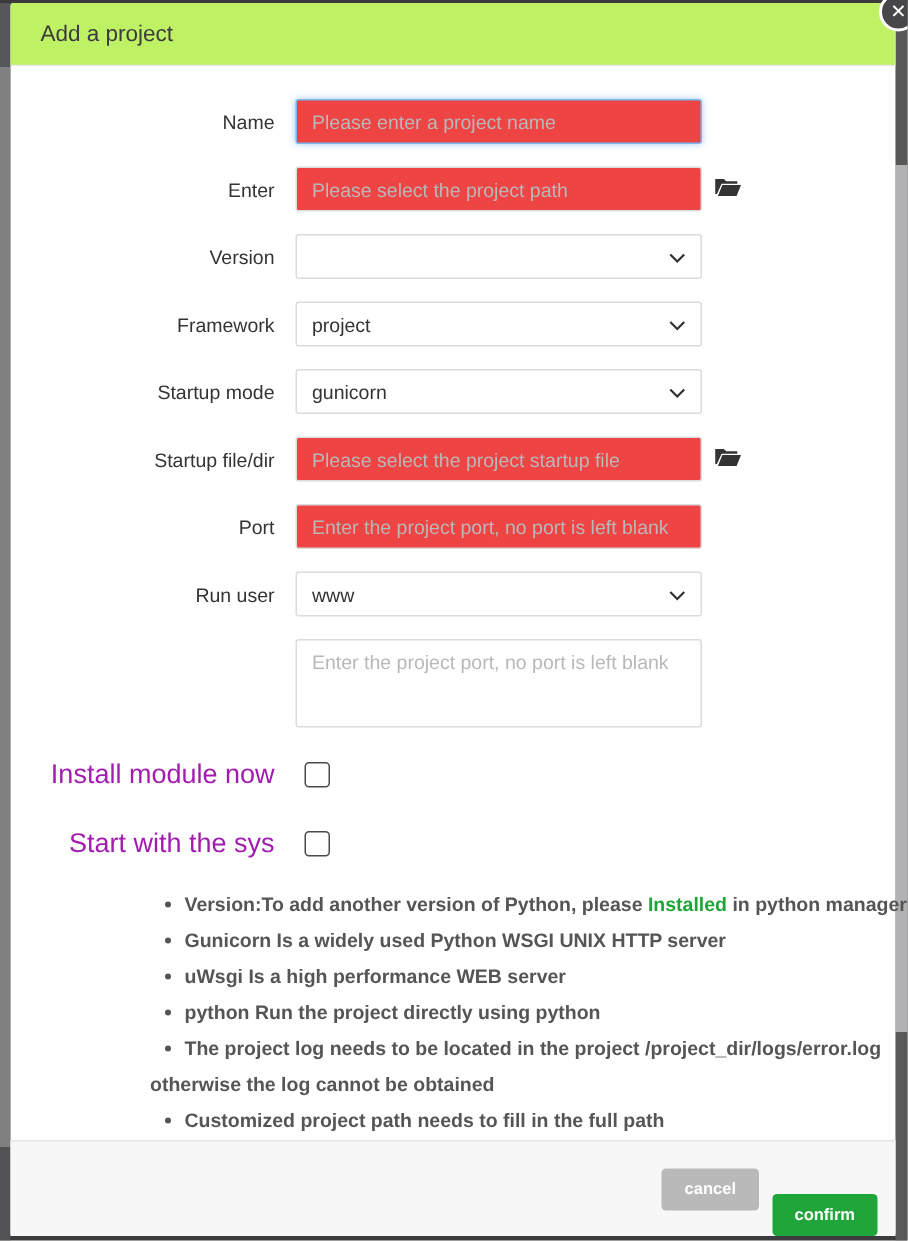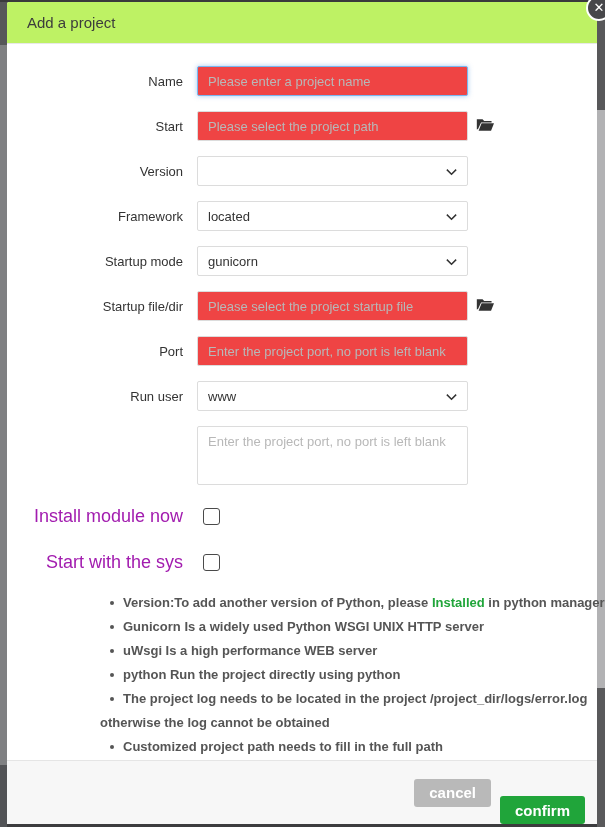--- a/index.html
+++ b/index.html
@@ -80,21 +80,21 @@
   }
   .note .green { color:#20a53a; cursor:pointer; }
 
   .modal-footer {
     flex:0 0 45px; background:#f7f7f7; border-top:1px solid #e5e5e5;
     display:flex; align-items:center; justify-content:flex-end;
     gap:9px; padding-right:12px;
   }
   .btn {
     height:28px; border:none; border-radius:3px; color:#fff;
-    font-size:15px; font-weight:bold; padding:0 15px; cursor:pointer;
+    font-size:11px; font-weight:bold; padding:0 15px; cursor:pointer;
     font-family:"Liberation Sans","DejaVu Sans",sans-serif;
   }
   .btn-cancel { background:#b9b9b9; }
   .btn-confirm { background:#20a53a;margin-top:35px; }
 </style>
 </head>
 <body>
 
 <div class="strip strip-left"></div>
 <div class="strip strip-right"></div>
@@ -108,21 +108,21 @@
   </div>
 
   <div class="form-area">
 
     <div class="row" style="top:22px">
       <span class="lbl">Name</span>
       <input class="txt focused ctrl" type="text" placeholder="Please enter a project name" style="">
     </div>
 
     <div class="row" style="top:67px">
-      <span class="lbl">Start</span>
+      <span class="lbl">Enter</span>
       <input class="txt ctrl" type="text" placeholder="Please select the project path" style="">
       <span class="folder-btn">
         <svg viewBox="0 0 22 18" width="18" height="16">
             <path fill="#333" d="M1 2h7l2 2h9v2H6.2L2.5 14 1 14.5V2z"></path>
             <path fill="#333" d="M6.8 7H22l-3.6 9H3.2L6.8 7z"></path>
           </svg>
       </span>
     </div>
 
     <div class="row" style="top:112px">
@@ -133,21 +133,21 @@
           <svg viewBox="0 0 14 14" width="13" height="13">
               <polyline points="2,5 7,10 12,5" fill="none" stroke="#333" stroke-width="1.6"></polyline>
             </svg>
         </span>
       </div>
     </div>
 
     <div class="row" style="top:157px">
       <span class="lbl">Framework</span>
       <div class="select ctrl">
-        <span>located</span>
+        <span>project</span>
         <span class="chev">
           <svg viewBox="0 0 14 14" width="13" height="13">
               <polyline points="2,5 7,10 12,5" fill="none" stroke="#333" stroke-width="1.6"></polyline>
             </svg>
         </span>
       </div>
     </div>
 
     <div class="row" style="top:202px">
       <span class="lbl">Startup mode</span>

